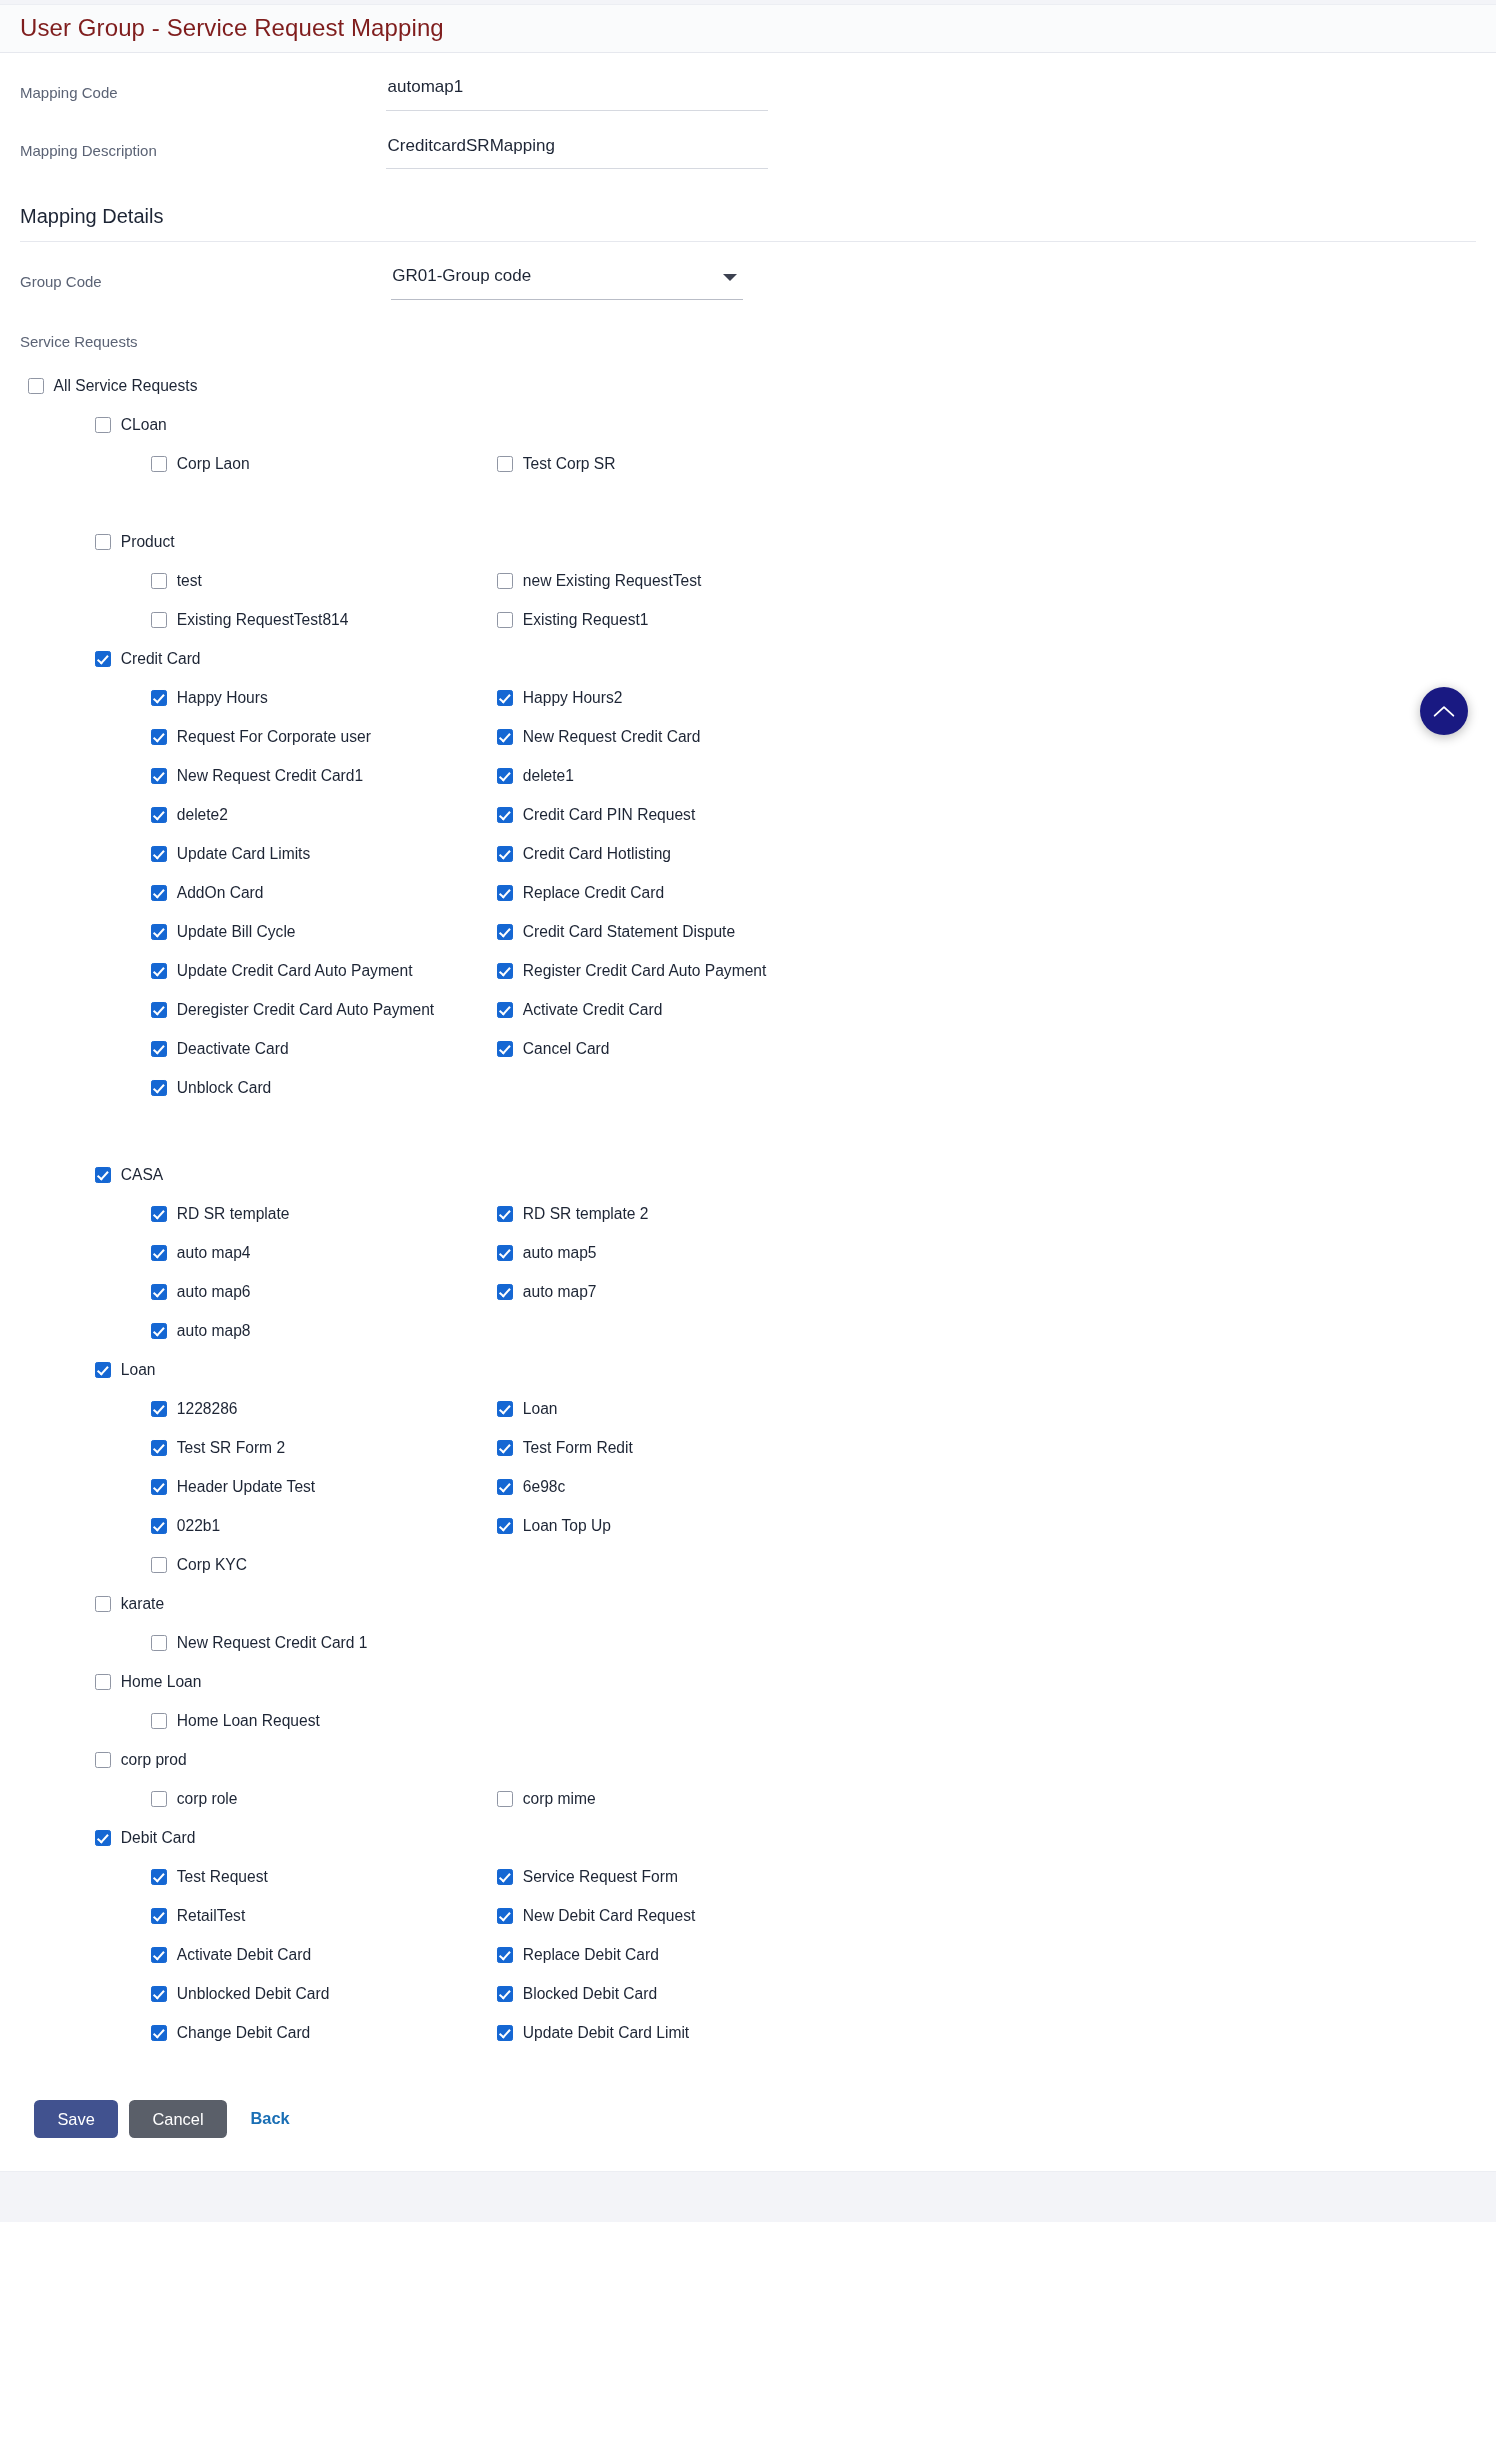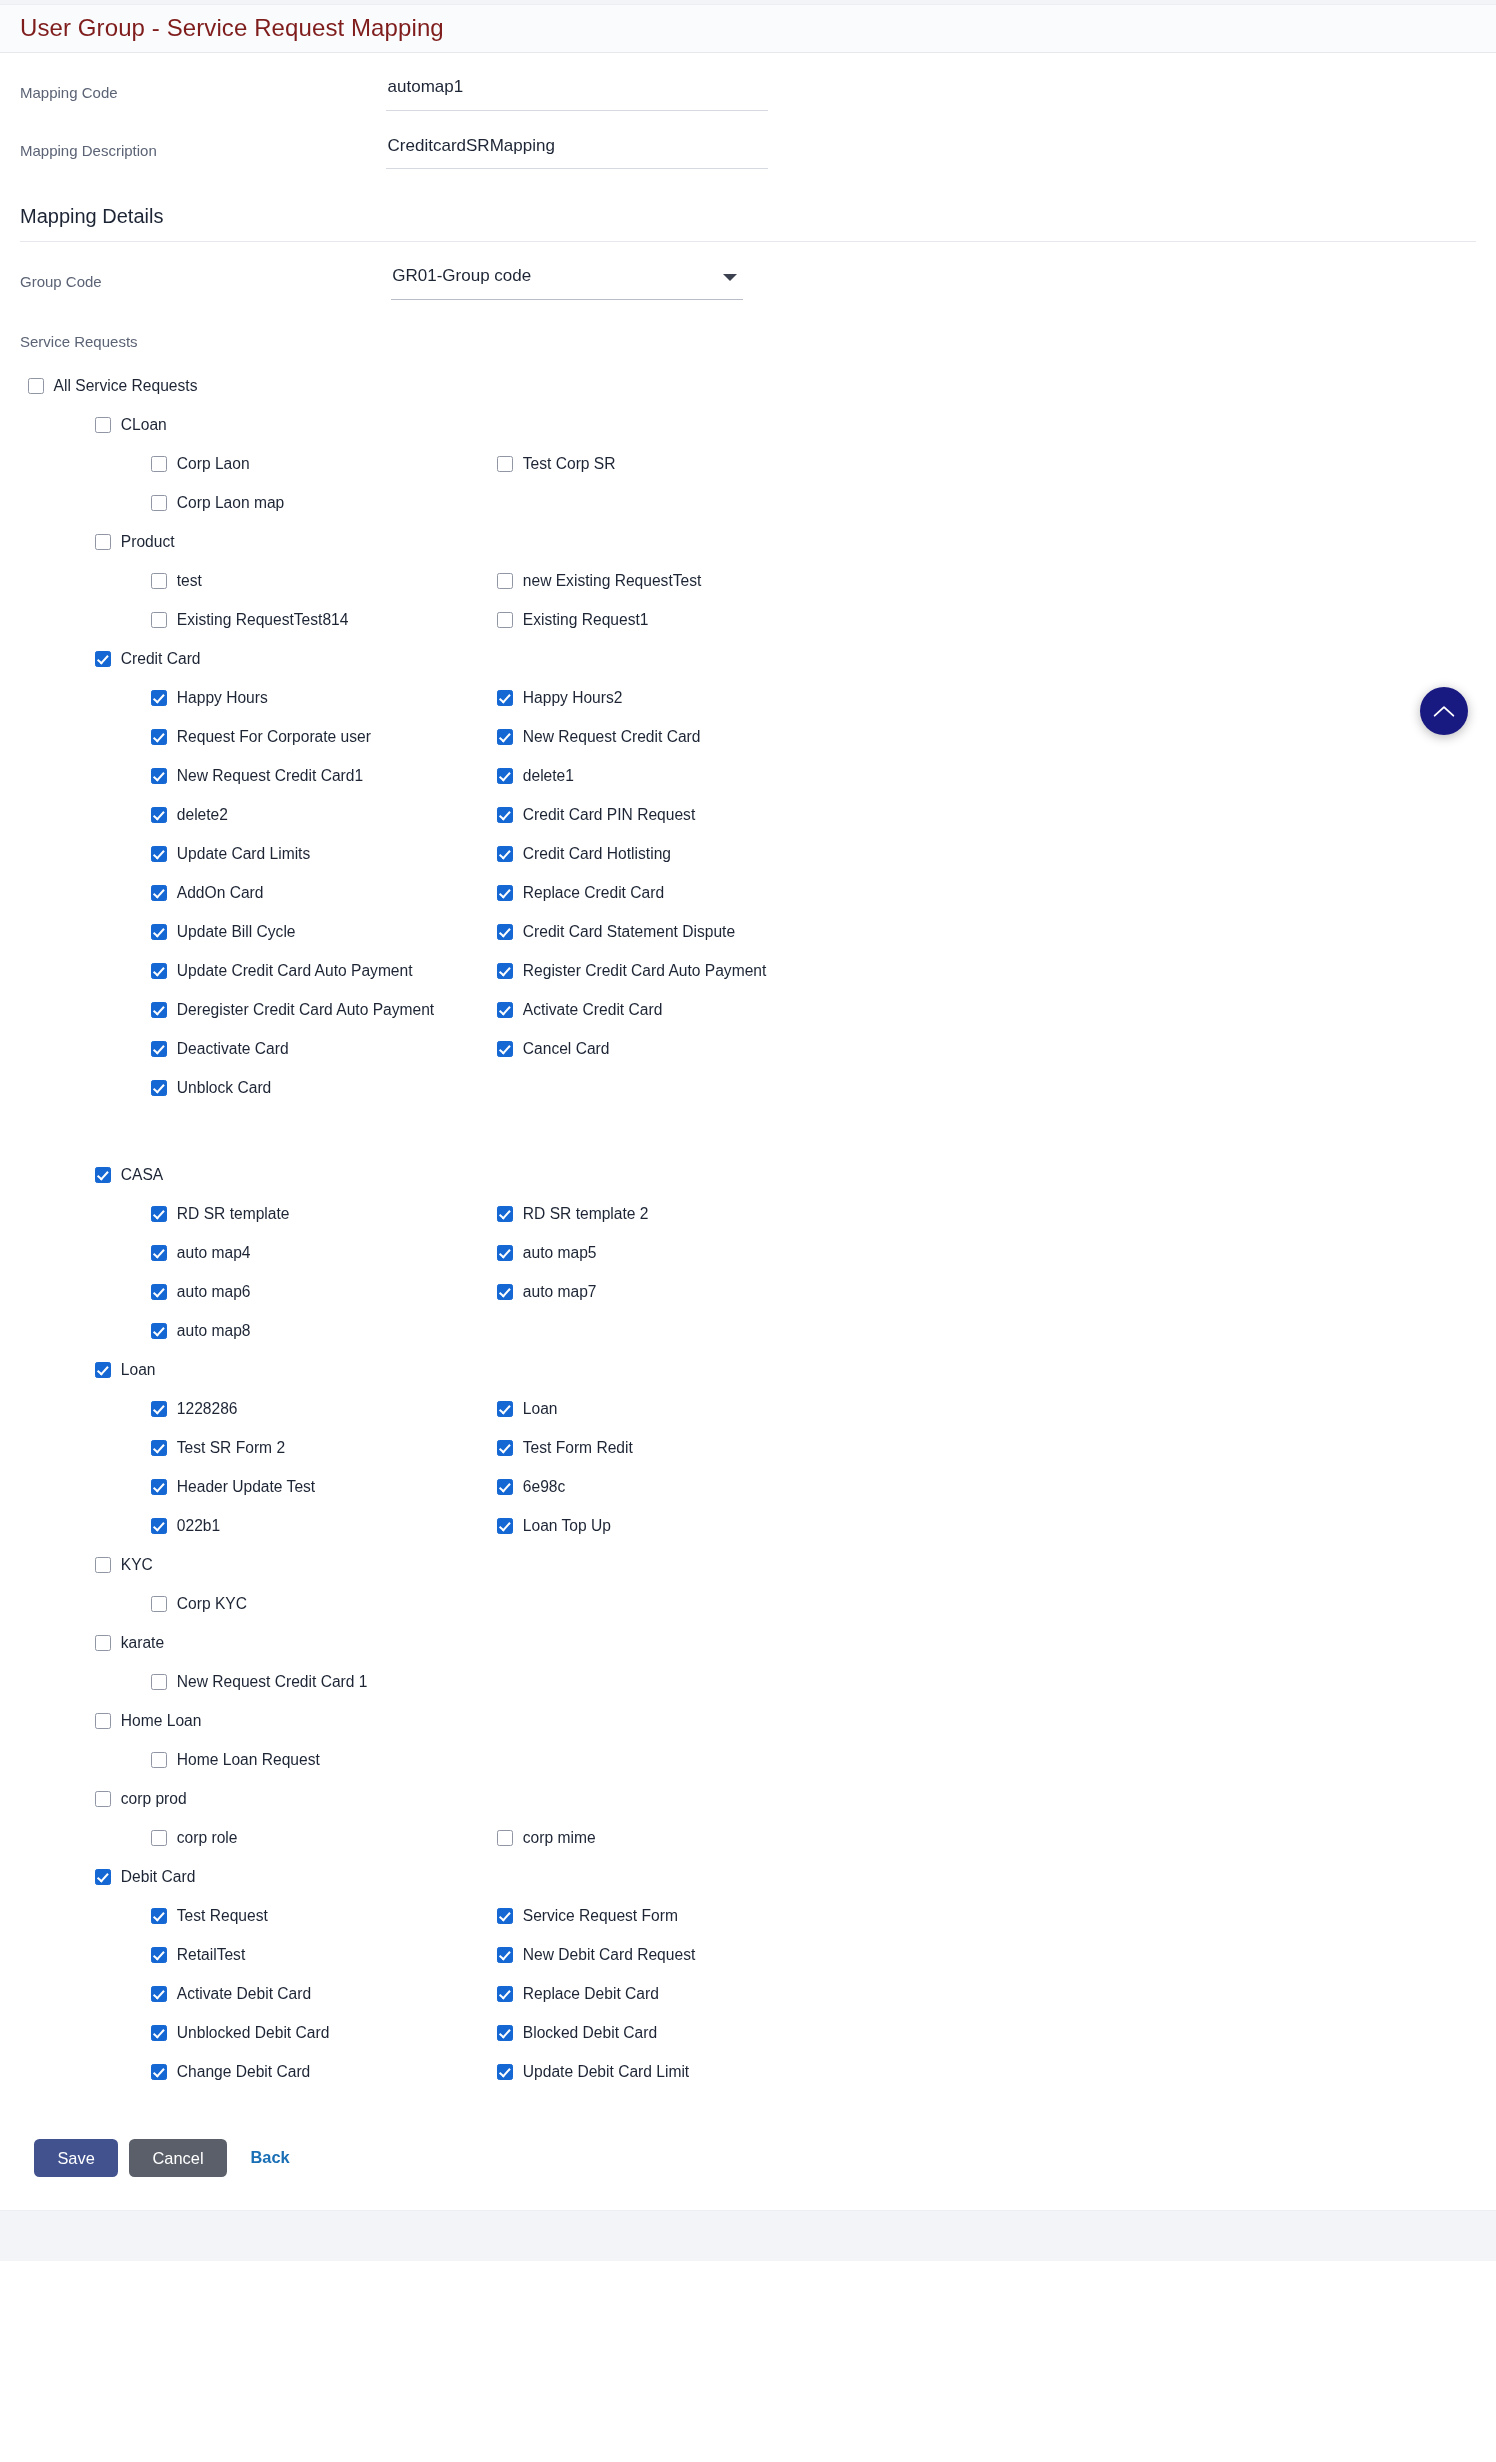--- a/index.html
+++ b/index.html
@@ -311,26 +311,20 @@
             </div>
           </div>
           <div class="col">
             <div class="cb-item lvl2r">
               <span class="cb"></span>
               <span class="cb-label">Test Corp SR</span>
             </div>
           </div>
         </div>
         <div class="row">
-          <div class="col">
-            <div class="cb-item lvl2">
-              <span class="cb"></span>
-              <span class="cb-label">Corp Laon map</span>
-            </div>
-          </div>
           <div class="col"></div>
         </div>
         <div class="row">
           <div class="col">
             <div class="cb-item lvl1">
               <span class="cb"></span>
               <span class="cb-label">Product</span>
             </div>
           </div>
           <div class="col"></div>
@@ -639,29 +633,20 @@
               <span class="cb checked"></span>
               <span class="cb-label">022b1</span>
             </div>
           </div>
           <div class="col">
             <div class="cb-item lvl2r">
               <span class="cb checked"></span>
               <span class="cb-label">Loan Top Up</span>
             </div>
           </div>
-        </div>
-        <div class="row">
-          <div class="col">
-            <div class="cb-item lvl1">
-              <span class="cb"></span>
-              <span class="cb-label">KYC</span>
-            </div>
-          </div>
-          <div class="col"></div>
         </div>
         <div class="row">
           <div class="col">
             <div class="cb-item lvl2">
               <span class="cb"></span>
               <span class="cb-label">Corp KYC</span>
             </div>
           </div>
           <div class="col"></div>
         </div>

